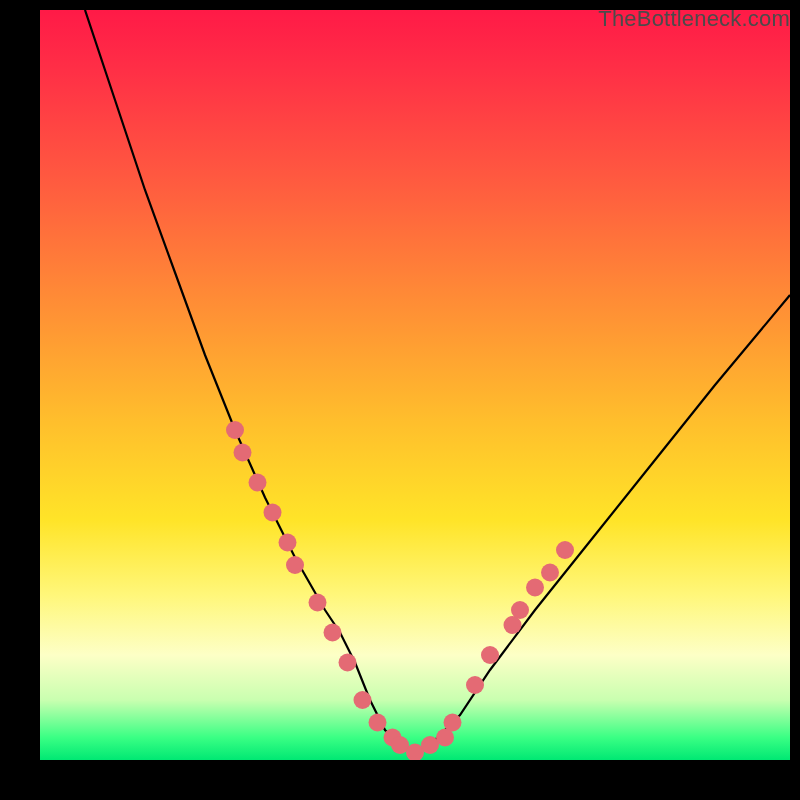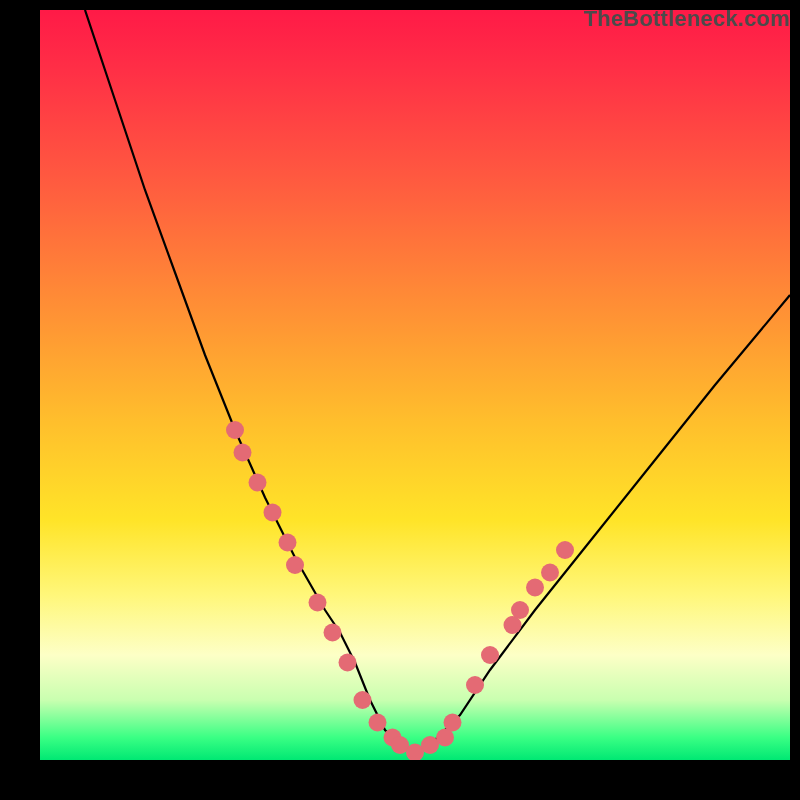--- a/index.html
+++ b/index.html
@@ -38,21 +38,21 @@
       #3aff84 97%,
       #00e873 100%
     );
   }
   .watermark {
     position: absolute;
     top: 6px;
     right: 10px;
     color: #4b4b4b;
     font-size: 22px;
-    font-weight: 700;
+    font-weight: 400;
     letter-spacing: 0.2px;
     user-select: none;
   }
   svg.curve {
     position: absolute;
     left: 0; top: 0;
     width: 750px;
     height: 750px;
   }
   .dot {

